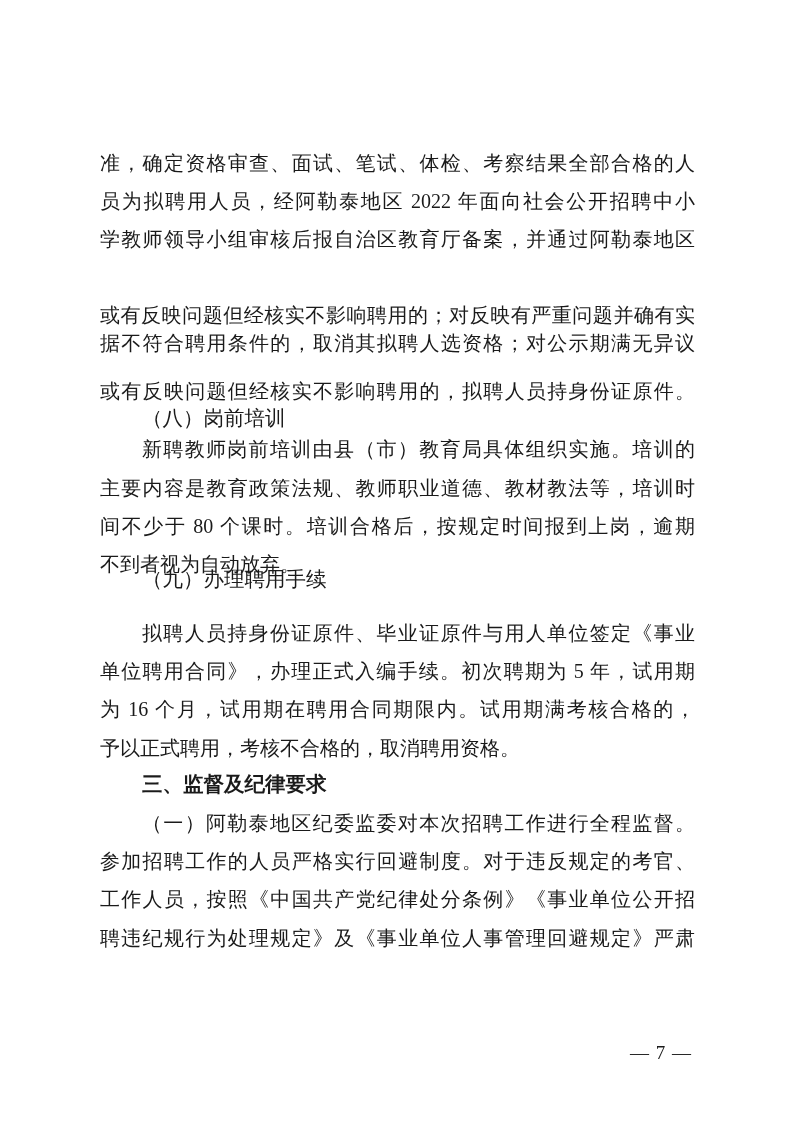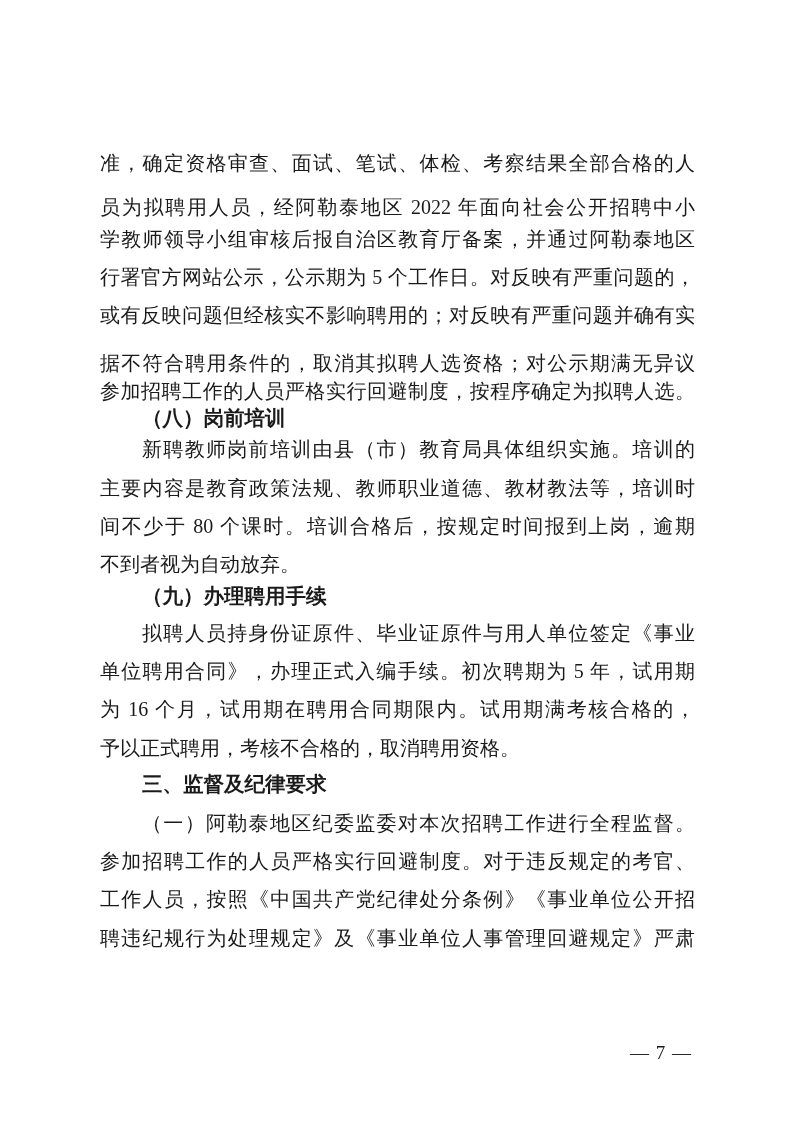--- a/index.html
+++ b/index.html
@@ -28,21 +28,21 @@
   }
   .j {
     text-align: justify;
     text-align-last: justify;
     text-justify: inter-character;
   }
   .indent {
     text-indent: 42px;
   }
   .heading-kai {
-    font-weight: bold;
+    font-weight: normal;
     font-size: 20.5px;
     font-family: "Liberation Serif", "DejaVu Serif", serif;
   }
   .heading-hei {
     font-weight: bold;
     font-size: 20.5px;
     font-family: "Liberation Sans", "DejaVu Sans", sans-serif;
   }
   .footer {
     position: absolute;
@@ -56,35 +56,34 @@
     letter-spacing: 1px;
     color: #1a1a1a;
   }
 </style>
 </head>
 <body>
 
 <div class="page">
 
   <div class="line j" style="top:144px">准，确定资格审查、面试、笔试、体检、考察结果全部合格的人</div>
-  <div class="line j" style="top:188px">员为拟聘用人员，经阿勒泰地区 2022 年面向社会公开招聘中小</div>
+  <div class="line j" style="top:182px">员为拟聘用人员，经阿勒泰地区 2022 年面向社会公开招聘中小</div>
   <div class="line j" style="top:220px">学教师领导小组审核后报自治区教育厅备案，并通过阿勒泰地区</div>
-  <div class="line j" style="top:258px">行署官方网站公示，公示期为 5 个工作日。对反映有严重问题的，</div>
   <div class="line j" style="top:296px">或有反映问题但经核实不影响聘用的；对反映有严重问题并确有实</div>
-  <div class="line j" style="top:344px">据不符合聘用条件的，取消其拟聘人选资格；对公示期满无异议</div>
-  <div class="line j" style="top:372px">参加招聘工作的人员严格实行回避制度，按程序确定为拟聘人选。</div>
+  <div class="line j" style="top:324px">据不符合聘用条件的，取消其拟聘人选资格；对公示期满无异议</div>
+  <div class="line j" style="top:372px">或有反映问题但经核实不影响聘用的，拟聘人员持身份证原件。</div>
 
   <div class="line heading-kai indent" style="top:399px">（八）岗前培训</div>
 
   <div class="line j indent" style="top:430px">新聘教师岗前培训由县（市）教育局具体组织实施。培训的</div>
   <div class="line j" style="top:469px">主要内容是教育政策法规、教师职业道德、教材教法等，培训时</div>
   <div class="line j" style="top:507px">间不少于 80 个课时。培训合格后，按规定时间报到上岗，逾期</div>
   <div class="line" style="top:545px">不到者视为自动放弃。</div>
 
-  <div class="line heading-kai indent" style="top:577px">（九）办理聘用手续</div>
+  <div class="line heading-kai indent" style="top:560px">（九）办理聘用手续</div>
 
   <div class="line j indent" style="top:614px">拟聘人员持身份证原件、毕业证原件与用人单位签定《事业</div>
   <div class="line j" style="top:652px">单位聘用合同》，办理正式入编手续。初次聘期为 5 年，试用期</div>
   <div class="line j" style="top:690px">为 16 个月，试用期在聘用合同期限内。试用期满考核合格的，</div>
   <div class="line" style="top:729px">予以正式聘用，考核不合格的，取消聘用资格。</div>
 
   <div class="line heading-hei indent" style="top:765px">三、监督及纪律要求</div>
 
   <div class="line j indent" style="top:804px">（一）阿勒泰地区纪委监委对本次招聘工作进行全程监督。</div>
   <div class="line j" style="top:842px">参加招聘工作的人员严格实行回避制度。对于违反规定的考官、</div>

